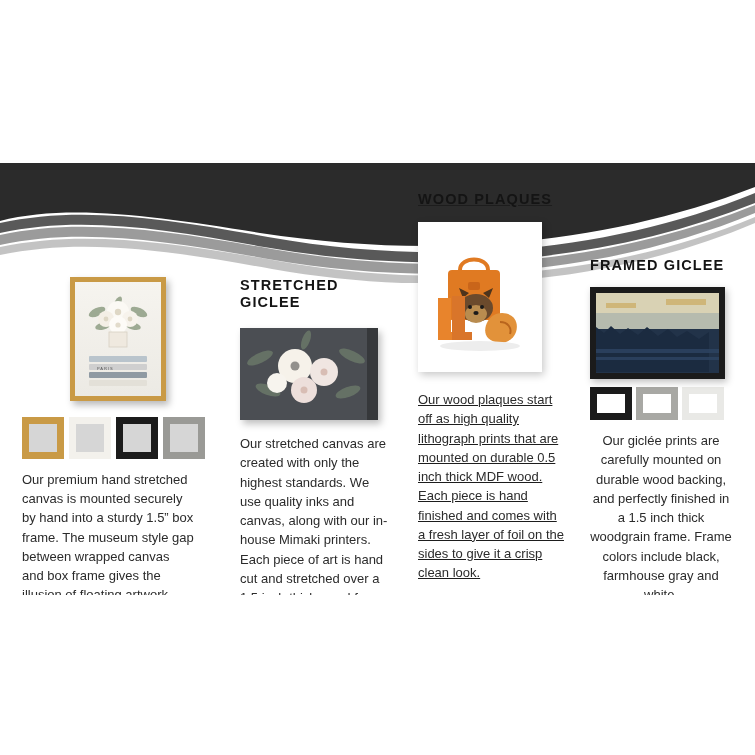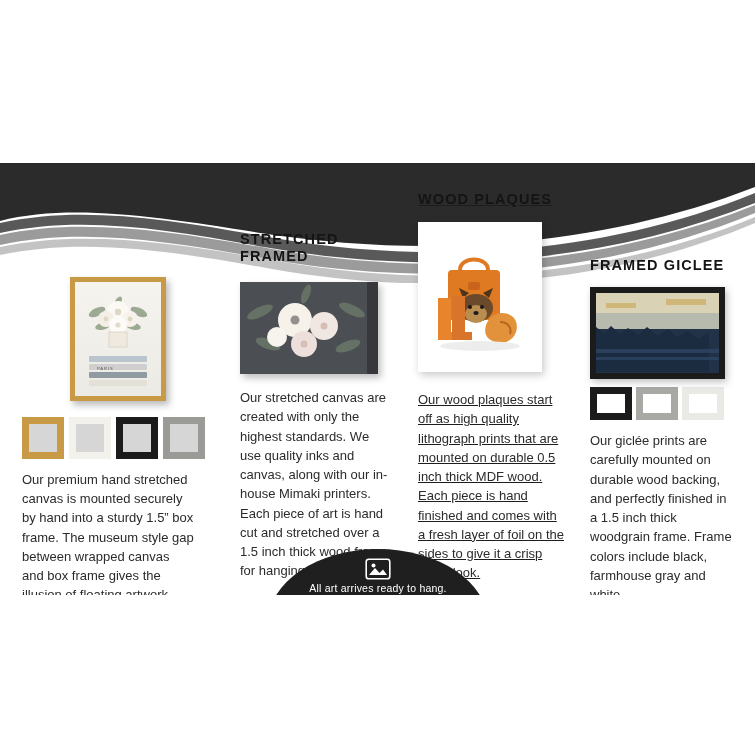--- a/index.html
+++ b/index.html
@@ -133,21 +133,21 @@
     height: 42px;
     box-sizing: border-box;
     border-width: 7px;
     border-style: solid;
     background: #d6d6d6;
   }
   #col-framed-floating .col-body { margin-top: 11px; width: 172px; }
 
   
   #col-stretched { left: 240px; top: 68px; width: 160px; }
-  #col-stretched .col-title { font-size: 14.5px; }
+  #col-stretched .col-title { font-size: 14.5px; margin-top: 46px; }
   .sc-art {
     position: relative;
     margin-top: 17px;
     width: 138px;
     height: 92px;
     background: #4a4d51;
     box-shadow: 3px 4px 7px rgba(0,0,0,0.25);
     overflow: hidden;
   }
   .sc-art .edge {
@@ -198,21 +198,21 @@
     margin-top: 8px;
   }
   .fg-frame {
     width: 42px;
     height: 33px;
     box-sizing: border-box;
     border-width: 7px;
     border-style: solid;
     background: #ffffff;
   }
-  #col-giclee .col-body { margin-top: 11px; width: 142px; }
+  #col-giclee .col-body { margin-top: 11px; width: 142px; text-align: center; }
 </style>
 </head>
 <body>
 
 <div class="canvas">
 
   <div class="infographic">
 
     <div class="top-wave">
       <svg width="755" height="120" viewBox="0 0 755 120" xmlns="http://www.w3.org/2000/svg">
@@ -265,21 +265,21 @@
         <div class="swatch" style="border-color:#1b1b1b;"></div>
         <div class="swatch" style="border-color:#9a9a96;"></div>
       </div>
 
       <div class="col-body">Our premium hand stretched canvas is mounted securely by hand into a sturdy 1.5” box frame. The museum style gap between wrapped canvas and box frame gives the illusion of floating artwork.</div>
     </div>
 
     <div class="col" id="col-stretched">
       <div class="col-title">
         <div>STRETCHED</div>
-        <div>FRAMED</div>
+        <div>GICLEE</div>
       </div>
 
       <div class="sc-art">
         <svg width="138" height="92" viewBox="0 0 138 92" xmlns="http://www.w3.org/2000/svg">
           <rect width="138" height="92" fill="#4b4e53"></rect>
           <g fill="#6c7a6a" opacity="0.8">
             <ellipse cx="20" cy="30" rx="14" ry="5" transform="rotate(-25 20 30)"></ellipse>
             <ellipse cx="112" cy="28" rx="14" ry="5" transform="rotate(25 112 28)"></ellipse>
             <ellipse cx="28" cy="62" rx="13" ry="5" transform="rotate(20 28 62)"></ellipse>
             <ellipse cx="108" cy="64" rx="13" ry="5" transform="rotate(-20 108 64)"></ellipse>
@@ -363,25 +363,15 @@
 
       <div class="fg-frames">
         <div class="fg-frame" style="border-color:#1b1b1b;"></div>
         <div class="fg-frame" style="border-color:#a8a8a4;"></div>
         <div class="fg-frame" style="border-color:#e9e9e6;"></div>
       </div>
 
       <div class="col-body">Our giclée prints are carefully mounted on durable wood backing, and perfectly finished in a 1.5 inch thick woodgrain frame. Frame colors include black, farmhouse gray and white.</div>
     </div>
 
-    <div class="bottom-badge">
-      <div class="badge-icon">
-        <svg width="26" height="22" viewBox="0 0 26 22" xmlns="http://www.w3.org/2000/svg">
-          <rect x="1.2" y="1.2" width="23.6" height="19.6" rx="2.6" fill="none" stroke="#ffffff" stroke-width="1.6"></rect>
-          <circle cx="8.5" cy="7.5" r="2" fill="#ffffff"></circle>
-          <path d="M4 17 l6 -7 l4.5 5 l3.5 -3.5 l4 5.5 z" fill="#ffffff"></path>
-        </svg>
-      </div>
-      <div class="badge-text">All art arrives ready to hang.</div>
-    </div>
 
   </div>
 </div>
 
 </body></html>

